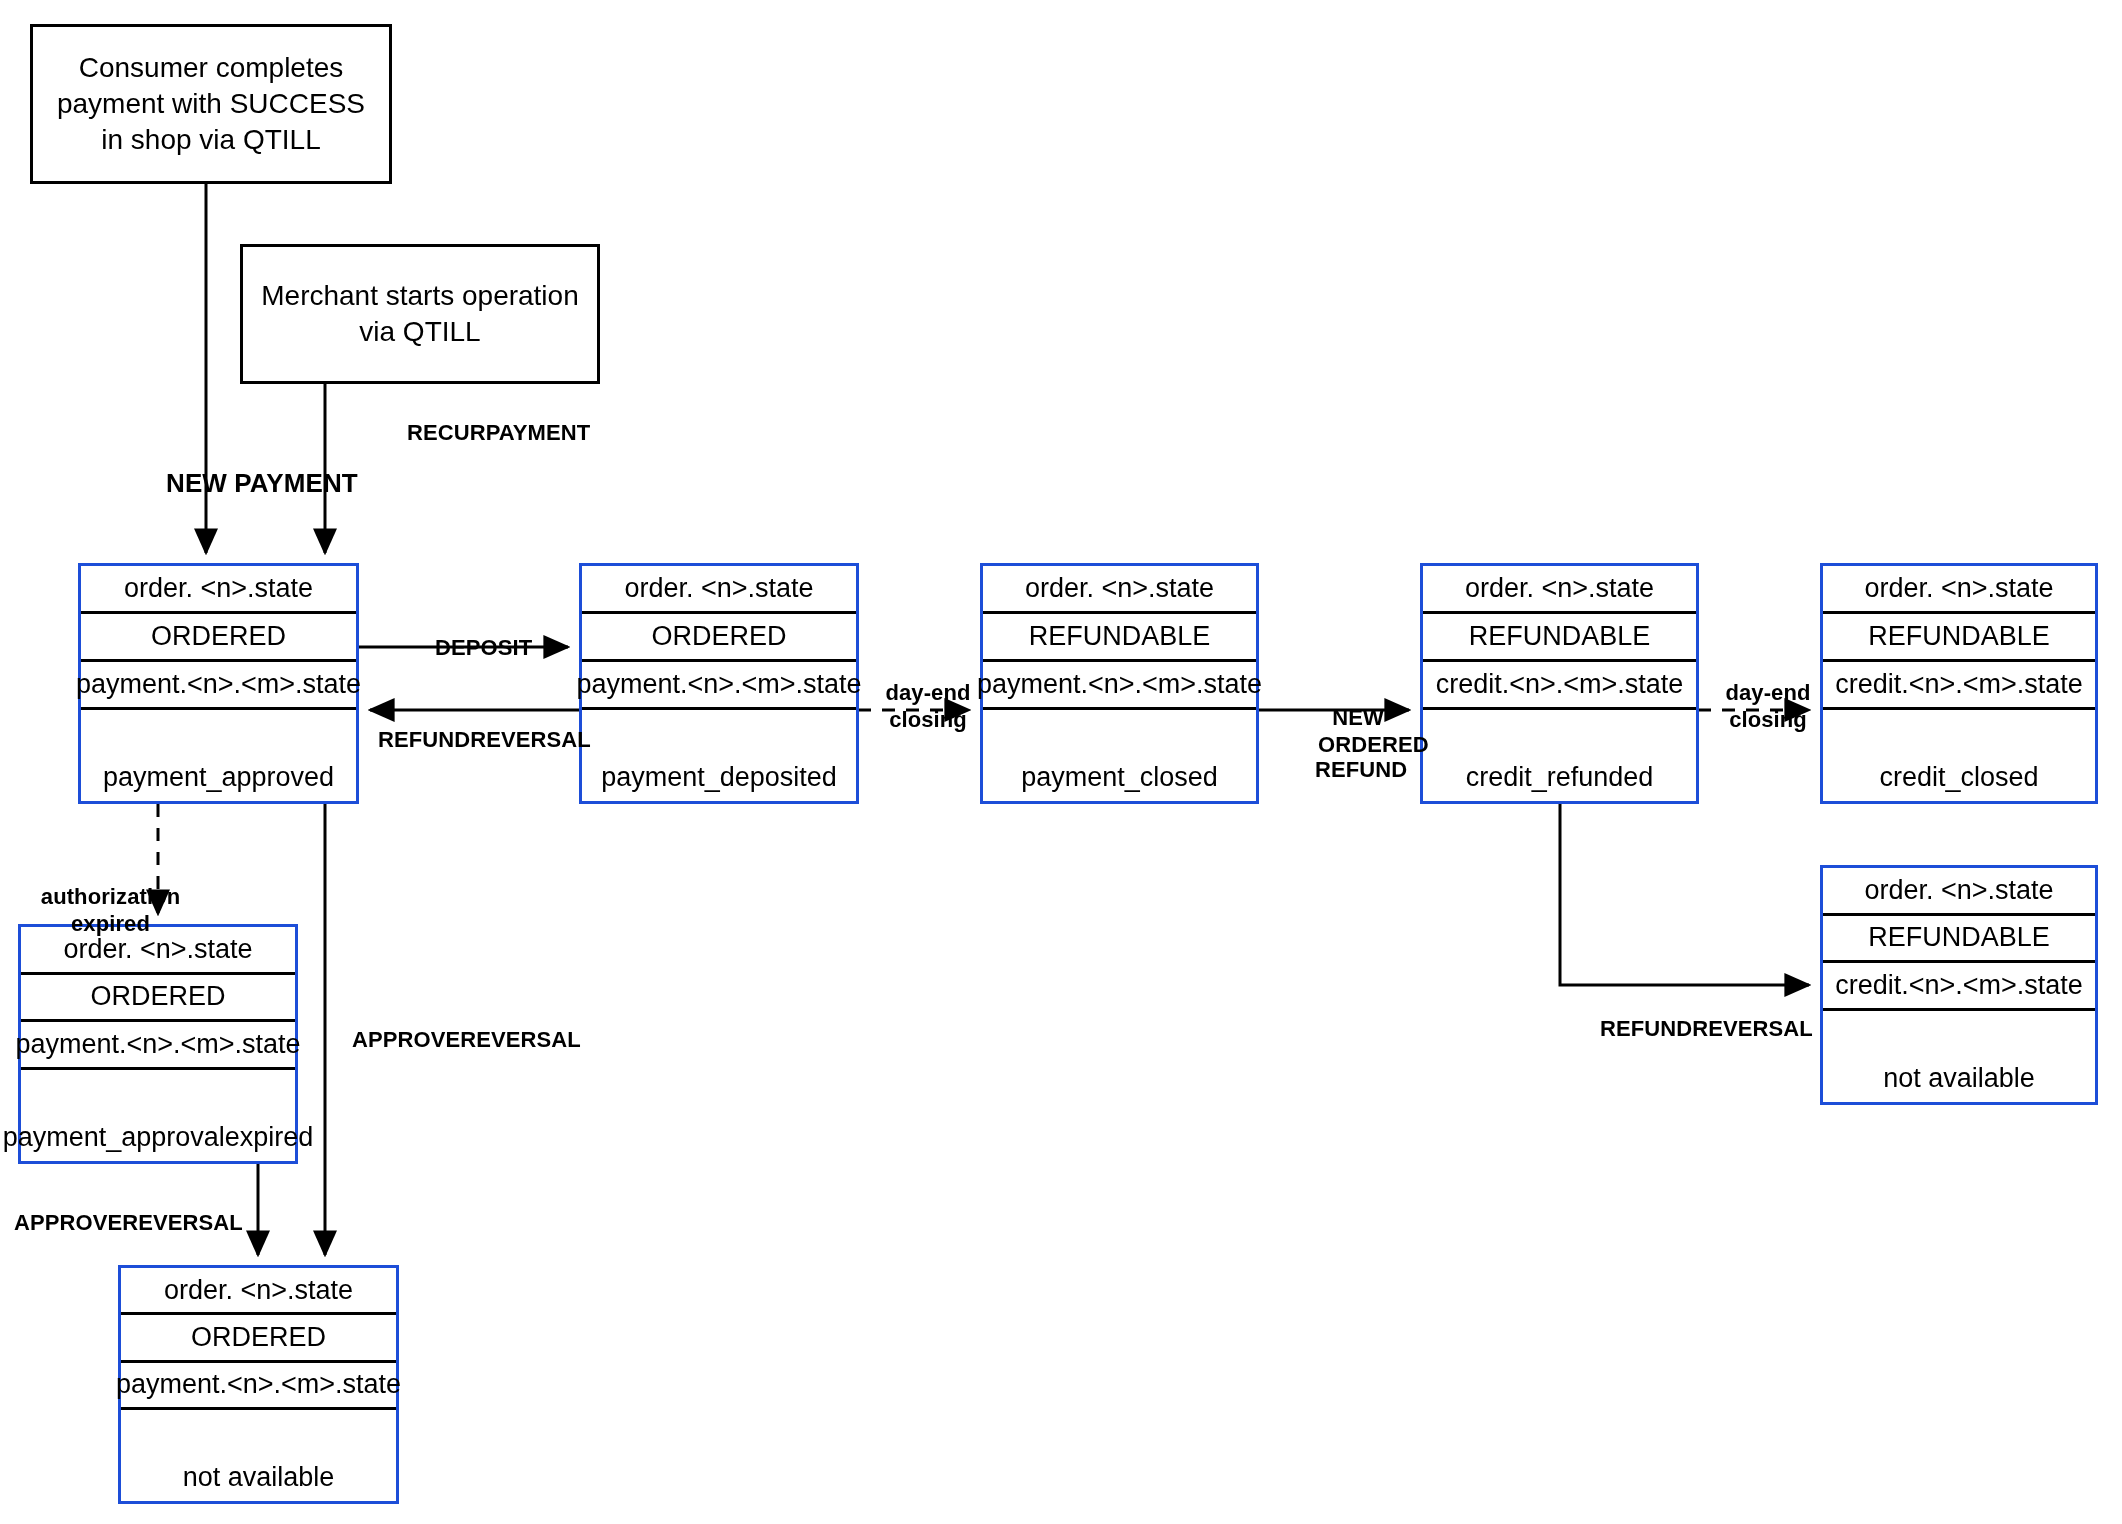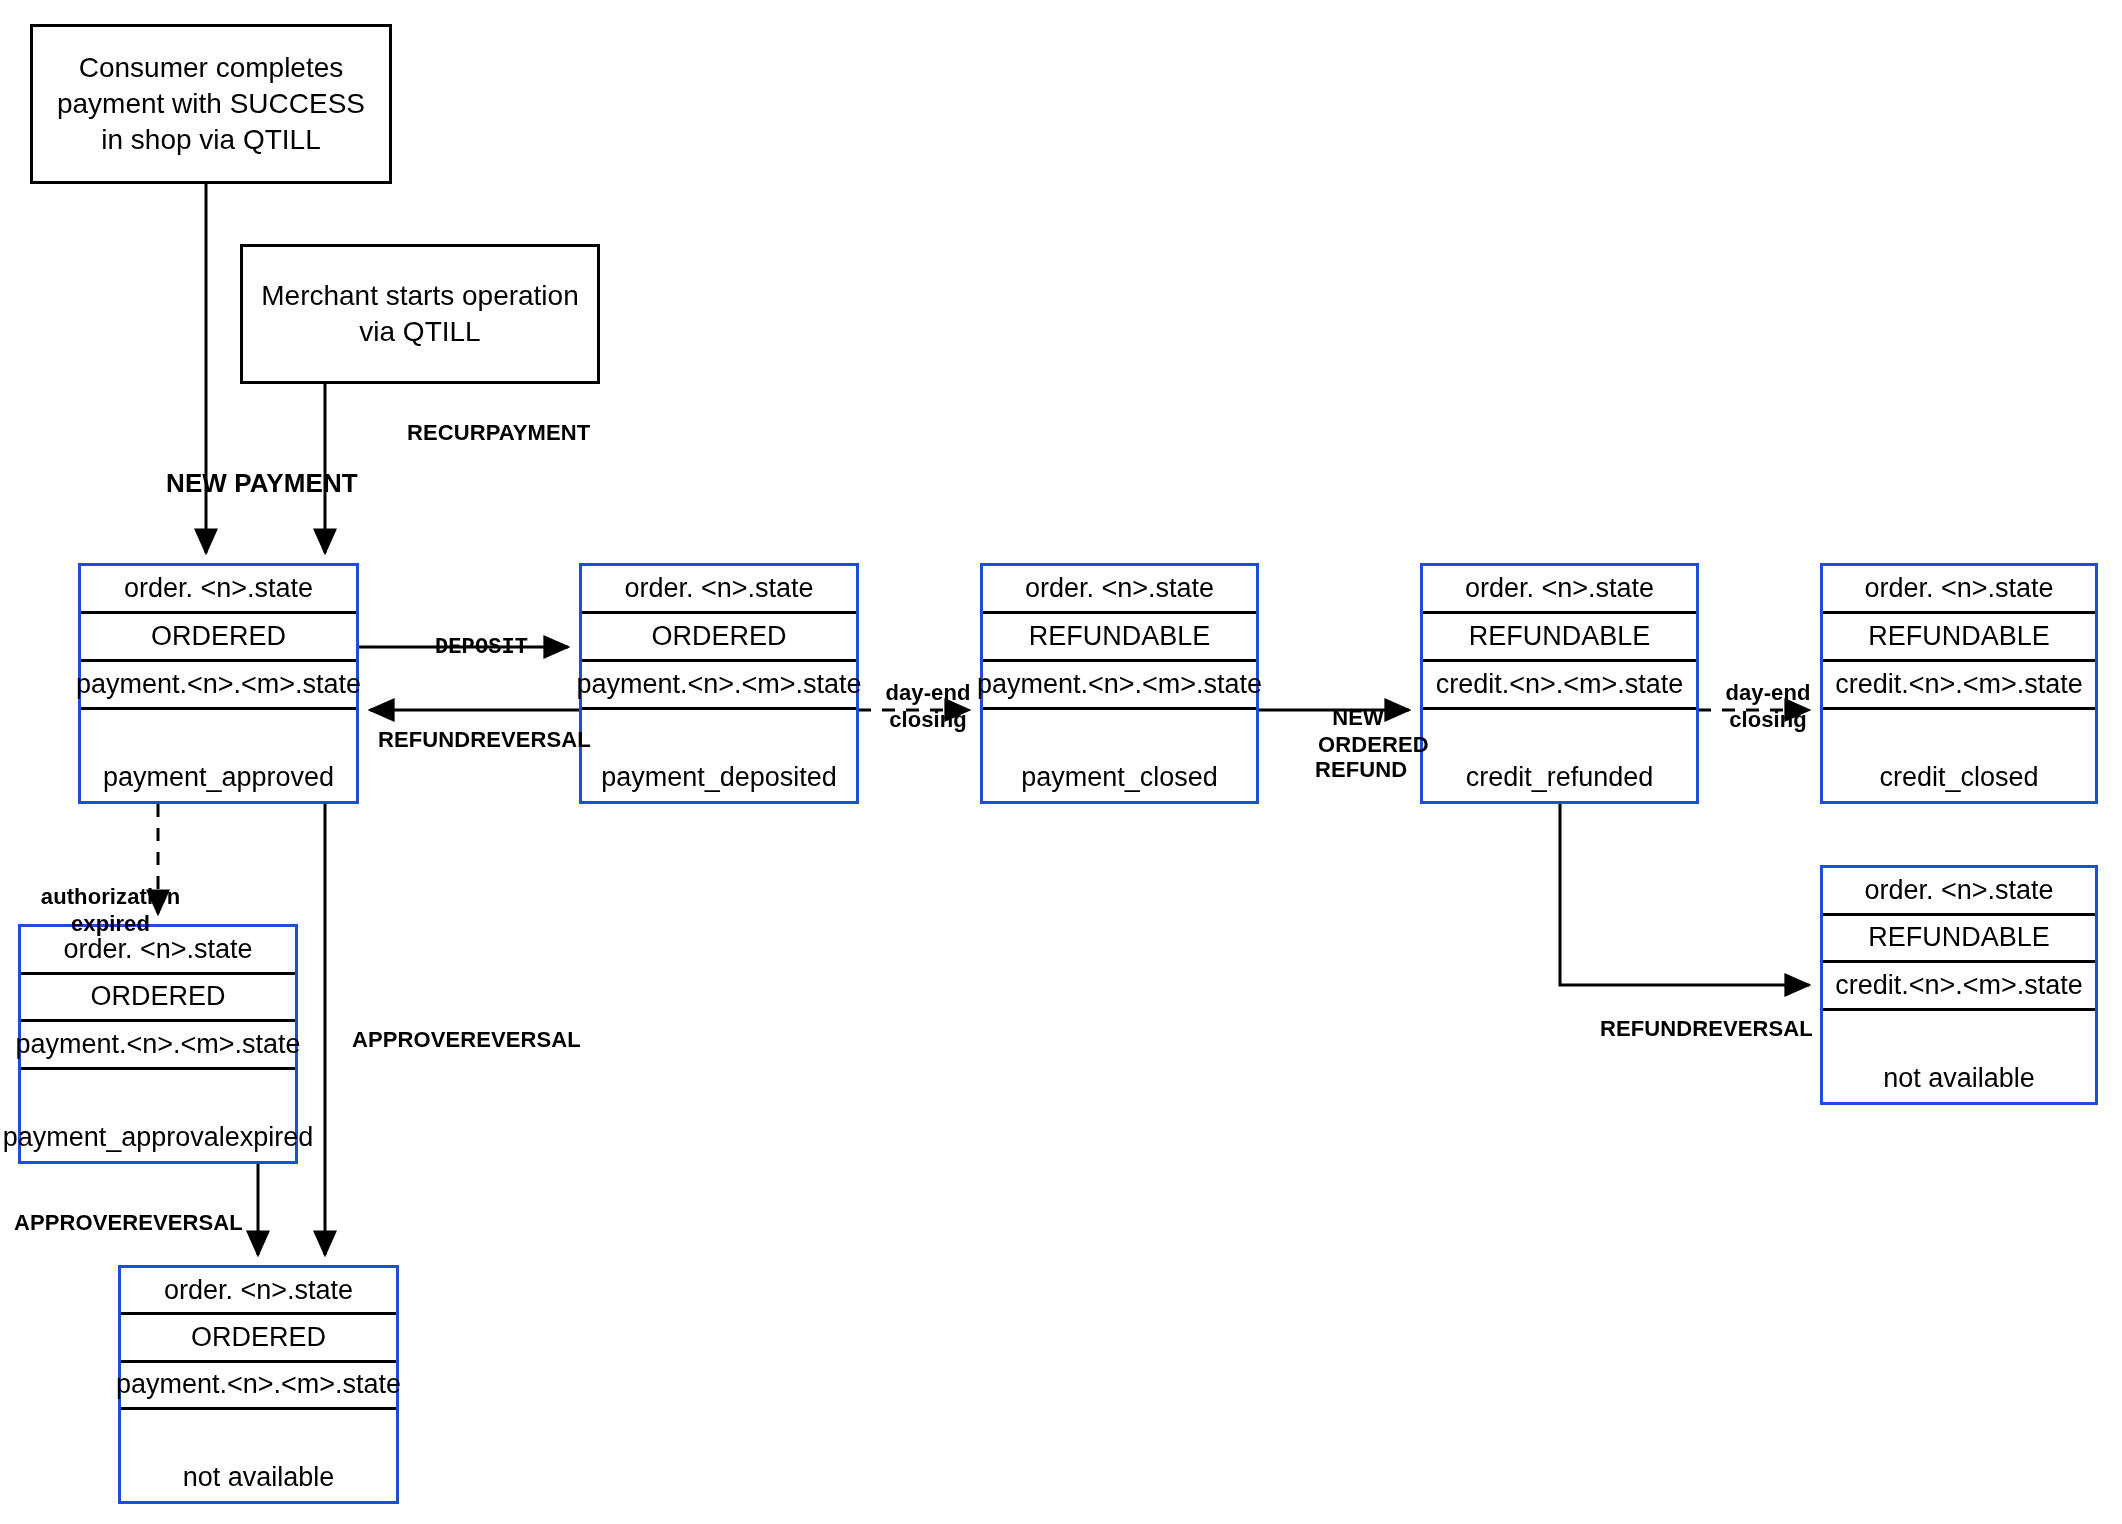--- a/index.html
+++ b/index.html
@@ -179,21 +179,21 @@
     <div class="cell">order. &lt;n&gt;.state</div>
     <div class="cell">ORDERED</div>
     <div class="cell">payment.&lt;n&gt;.&lt;m&gt;.state</div>
     <div class="cell">not available</div>
   </div>
 
   <div class="edge-label lbl-big" style="left:166px; top:468px;">NEW PAYMENT</div>
 
   <div class="edge-label" style="left:375px; top:420px;margin-left:32px;">RECURPAYMENT</div>
 
-  <div class="edge-label" style="left:435px; top:635px;font-family:Liberation Mono, monospace;">DEPOSIT</div>
+  <div class="edge-label" style="left:435px; top:635px;">DEPOSIT</div>
 
   <div class="edge-label" style="left:378px; top:727px;">REFUNDREVERSAL</div>
 
   <div class="edge-label center" style="left:878px; top:632px; width:100px;">day-end
 closing</div>
 
   <div class="edge-label center" style="left:1318px; top:657px; width:80px;">NEW
 ORDERED</div>
 
   <div class="edge-label" style="left:1315px; top:757px;">REFUND</div>

